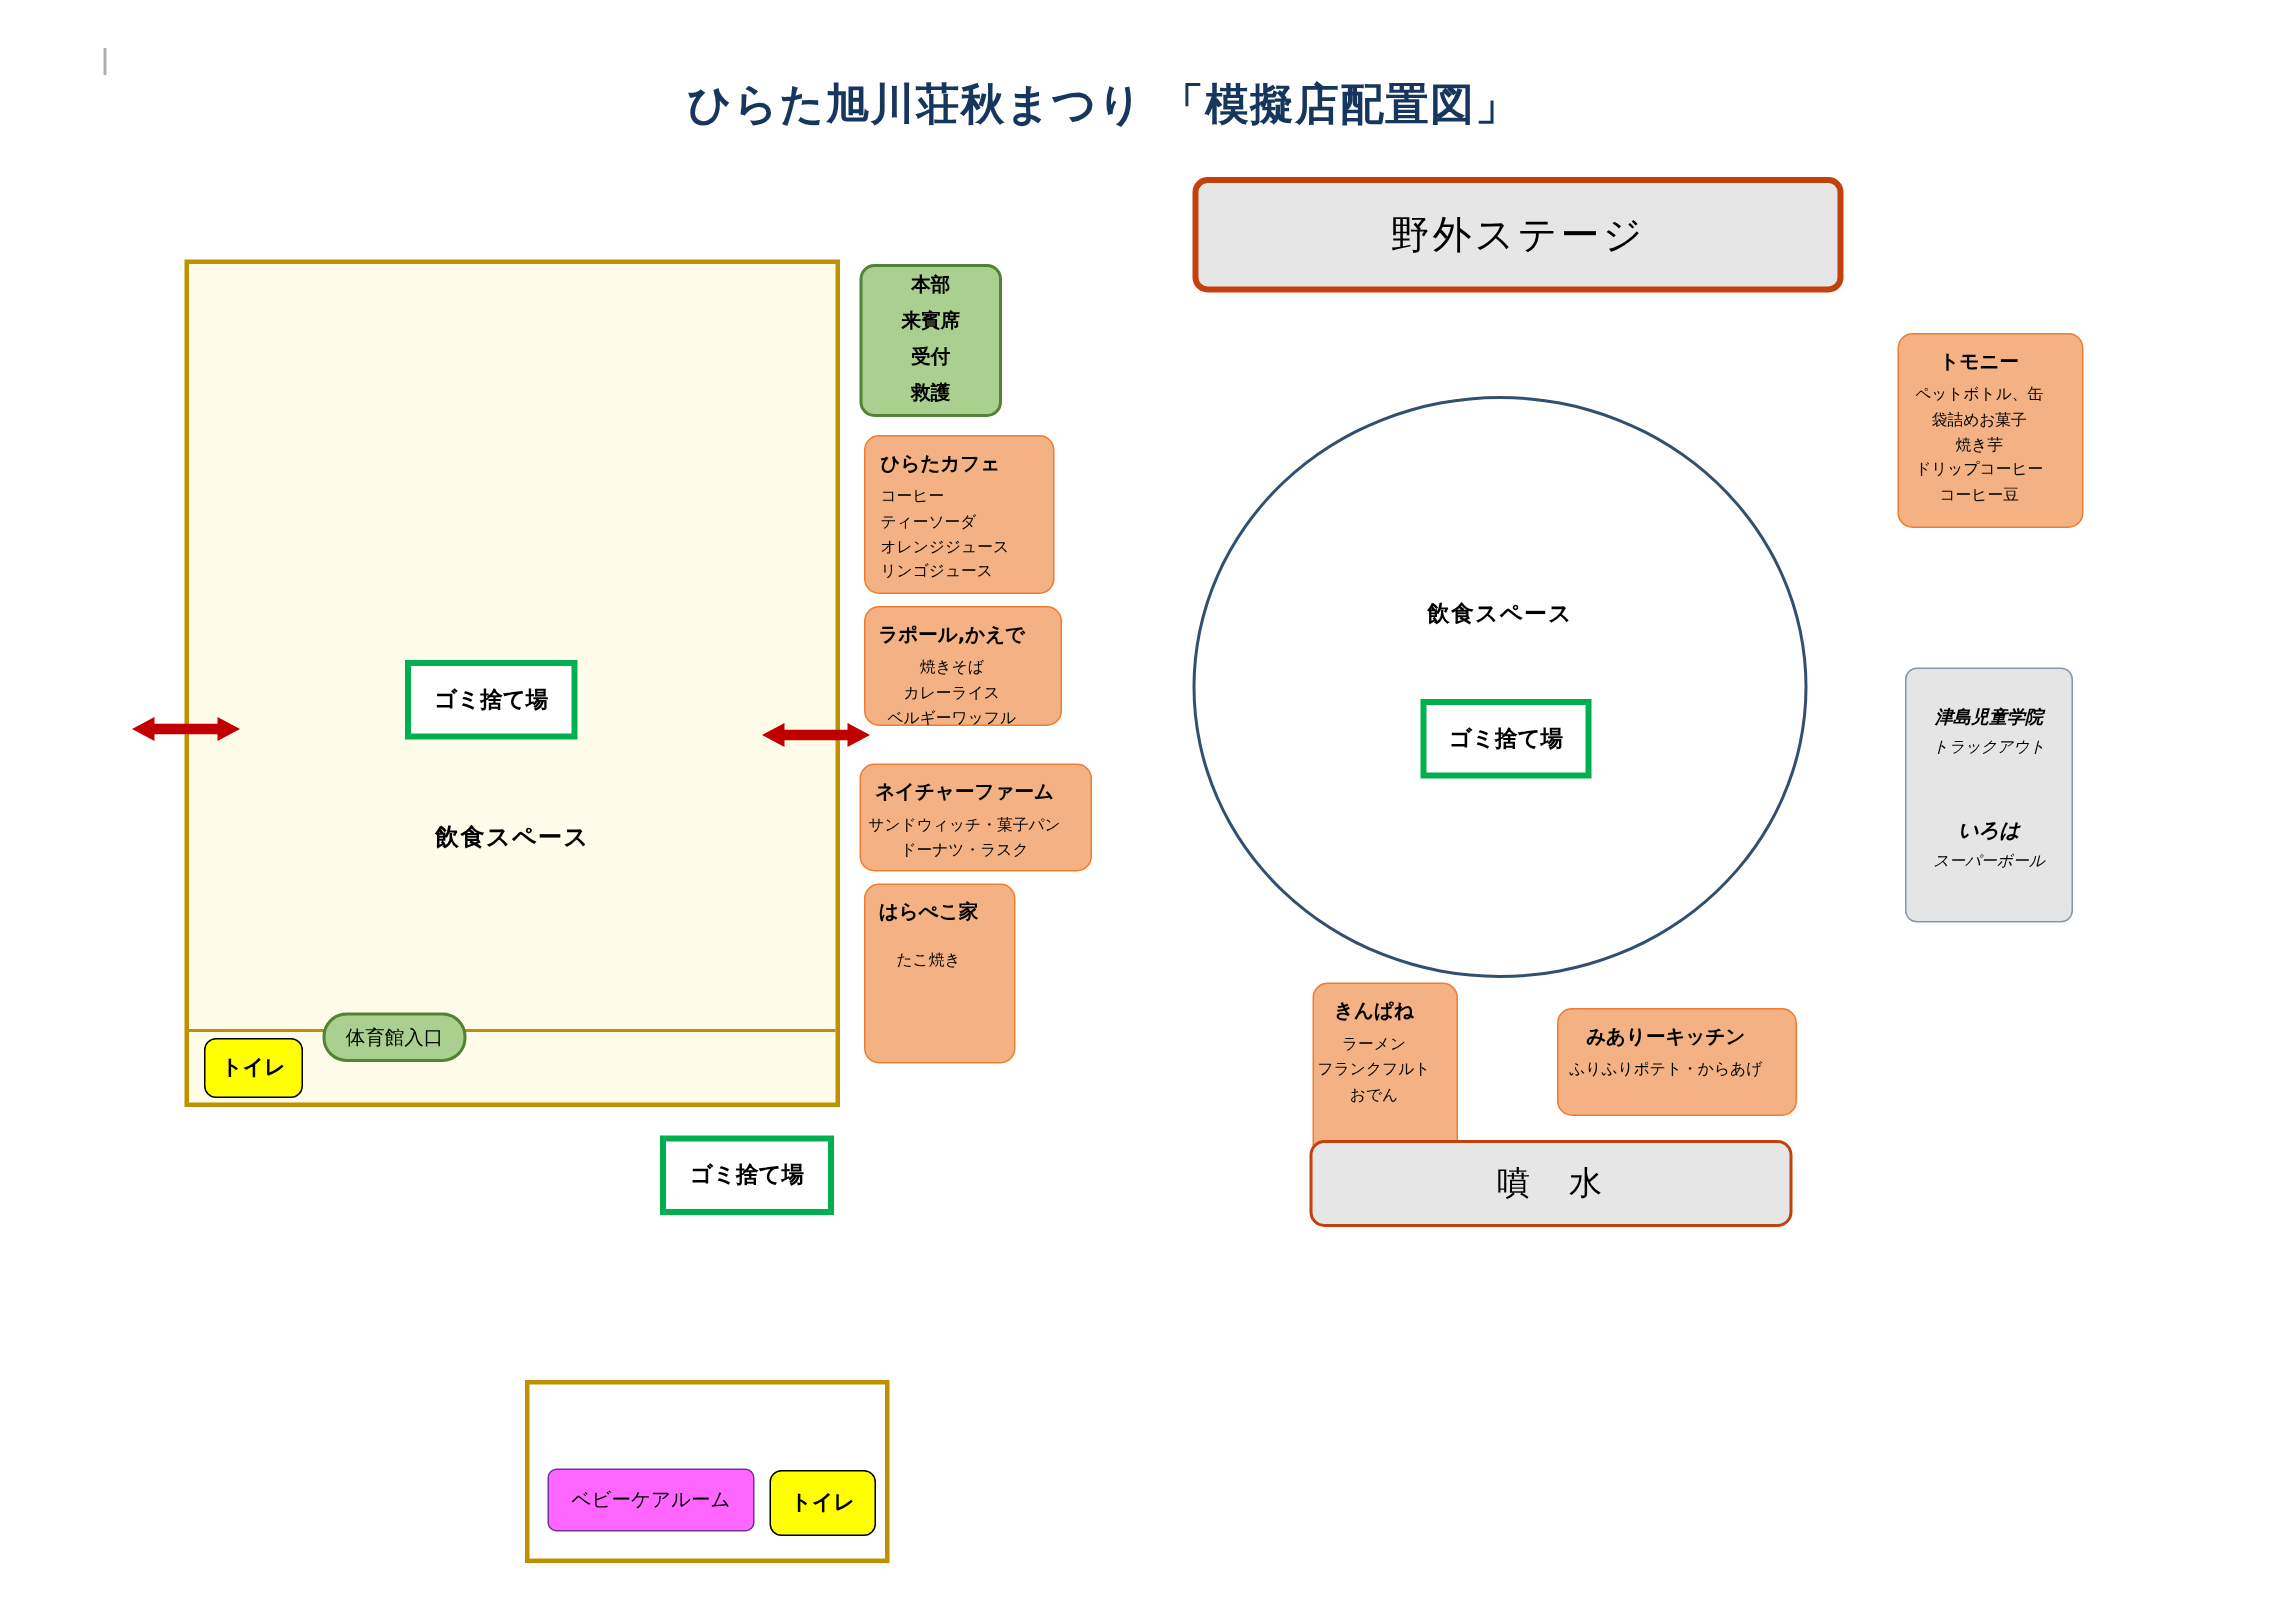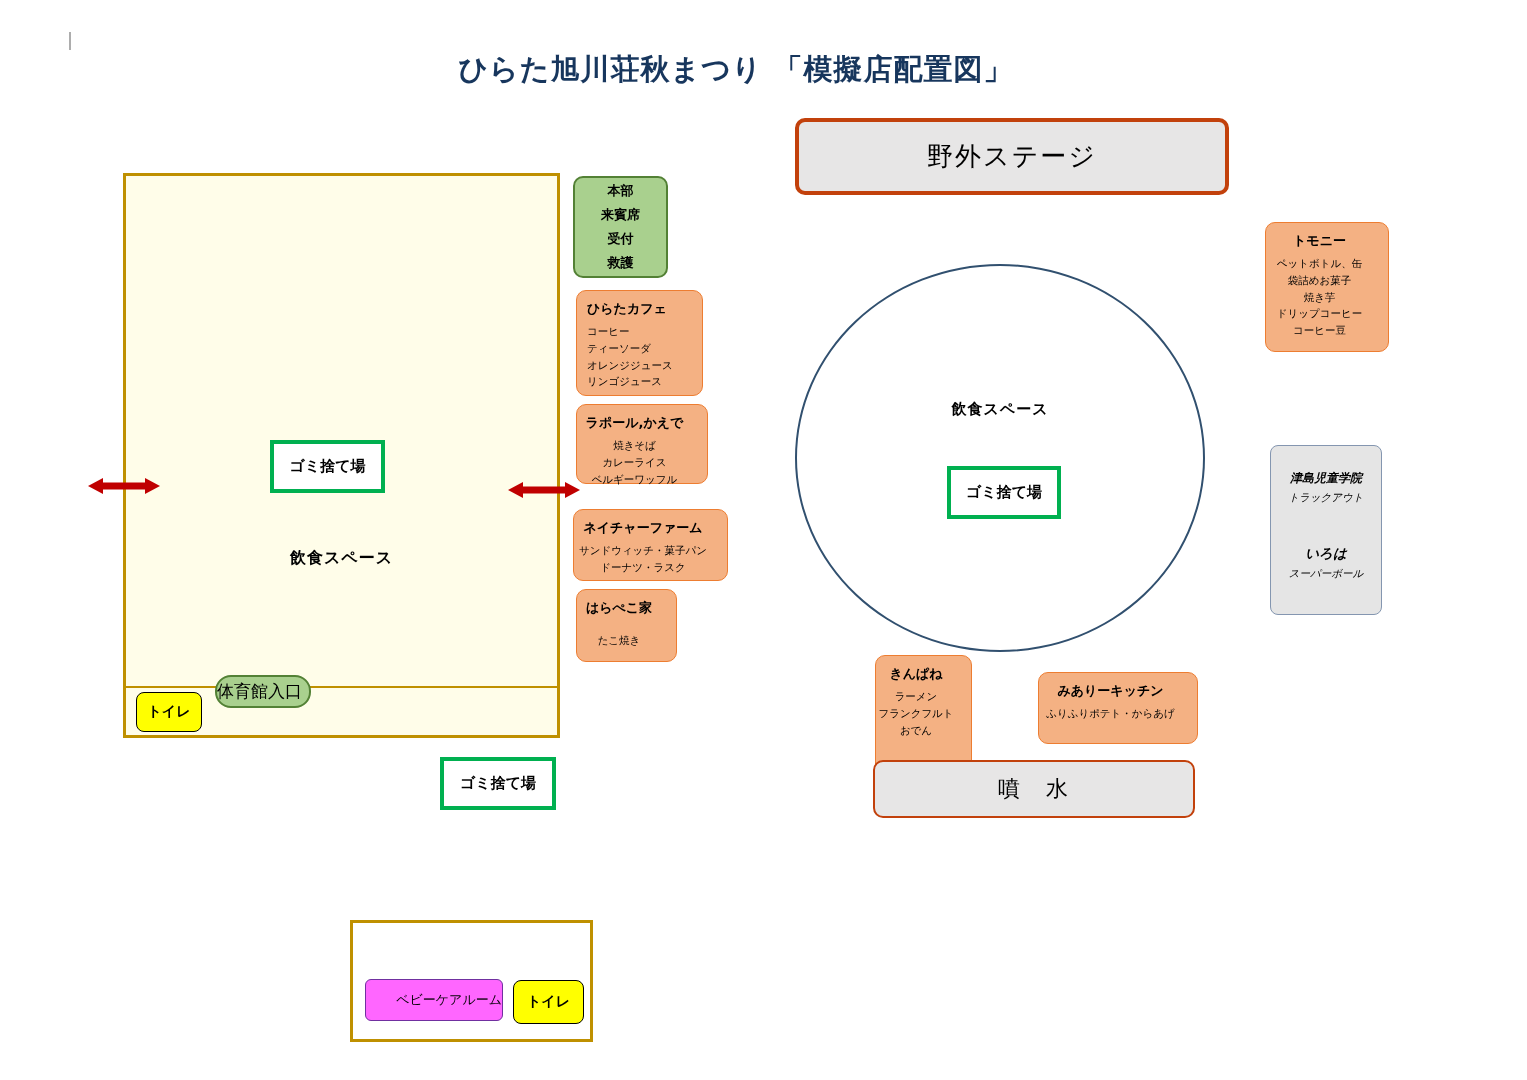--- a/index.html
+++ b/index.html
@@ -62,22 +62,22 @@
     border:1.5px solid #000000;
     border-radius:8px;
     display:flex; align-items:center; justify-content:center;
     font-weight:bold; font-size:14px;
   }
 
   .entrance {
     background:#A9D08E;
     border:2px solid #538135;
     border-radius:16px;
-    display:flex; align-items:center; justify-content:flex-start;
-    font-size:17px;
+    display:flex; align-items:center; justify-content:center;
+    font-size:13px;
   }
 
   .greenbox {
     background:#A9D08E;
     border:2px solid #538135;
     border-radius:10px;
     display:flex; flex-direction:column; align-items:center; justify-content:center;
   }
   .greenbox .line { font-size:13px; font-weight:bold; line-height:24px; }
 
@@ -115,21 +115,21 @@
     border:3px solid #BF9000;
   }
   .consult-title {
     left:0; top:8px; width:100%;
     text-align:center; font-size:21px; letter-spacing:2px;
   }
   .babycare {
     background:#FF66FF;
     border:1.5px solid #7030A0;
     border-radius:6px;
-    display:flex; align-items:center; justify-content:flex-end;
+    display:flex; align-items:center; justify-content:center;
     font-size:13px;
   }
 </style>
 </head>
 <body>
 
 <div class="abs cursor-mark"></div>
 
 <div class="abs page-title">ひらた旭川荘秋まつり 「模擬店配置図」</div>
 
@@ -179,21 +179,21 @@
   <div class="item">カレーライス</div>
   <div class="item">ベルギーワッフル</div>
 </div>
 
 <div class="abs stall" style="left:573px; top:509px; width:155px; height:72px;">
   <div class="name">ネイチャーファーム</div>
   <div class="item">サンドウィッチ・菓子パン</div>
   <div class="item">ドーナツ・ラスク</div>
 </div>
 
-<div class="abs stall" style="left:576px; top:589px; width:101px; height:73px;">
+<div class="abs stall" style="left:576px; top:589px; width:101px; height:120px;">
   <div class="name">はらぺこ家</div>
   <div class="item" style="margin-top:10px;">たこ焼き</div>
 </div>
 
 <div class="abs circle" style="left:795px; top:264px; width:410px; height:388px;">
   <div class="abs eating-label" style="left:0; top:134px; width:100%; font-size:15px;">飲食スペース</div>
   <div class="abs garbage" style="left:150px; top:200px; width:114px; height:53px;">
     <span>ゴミ捨て場</span>
   </div>
 </div>

